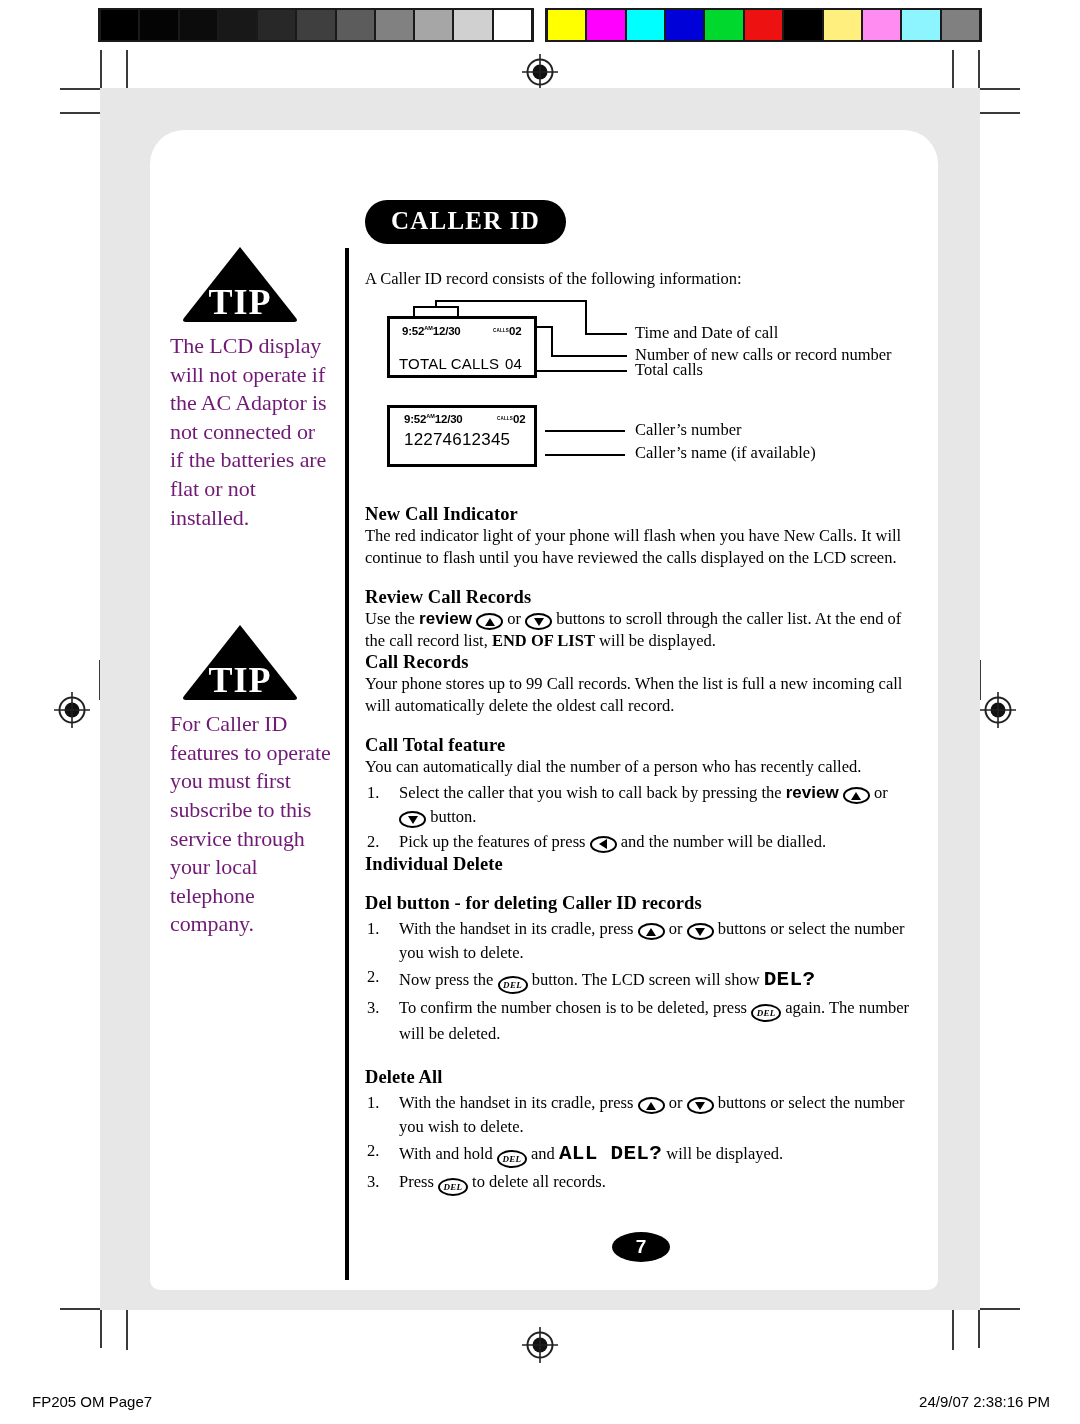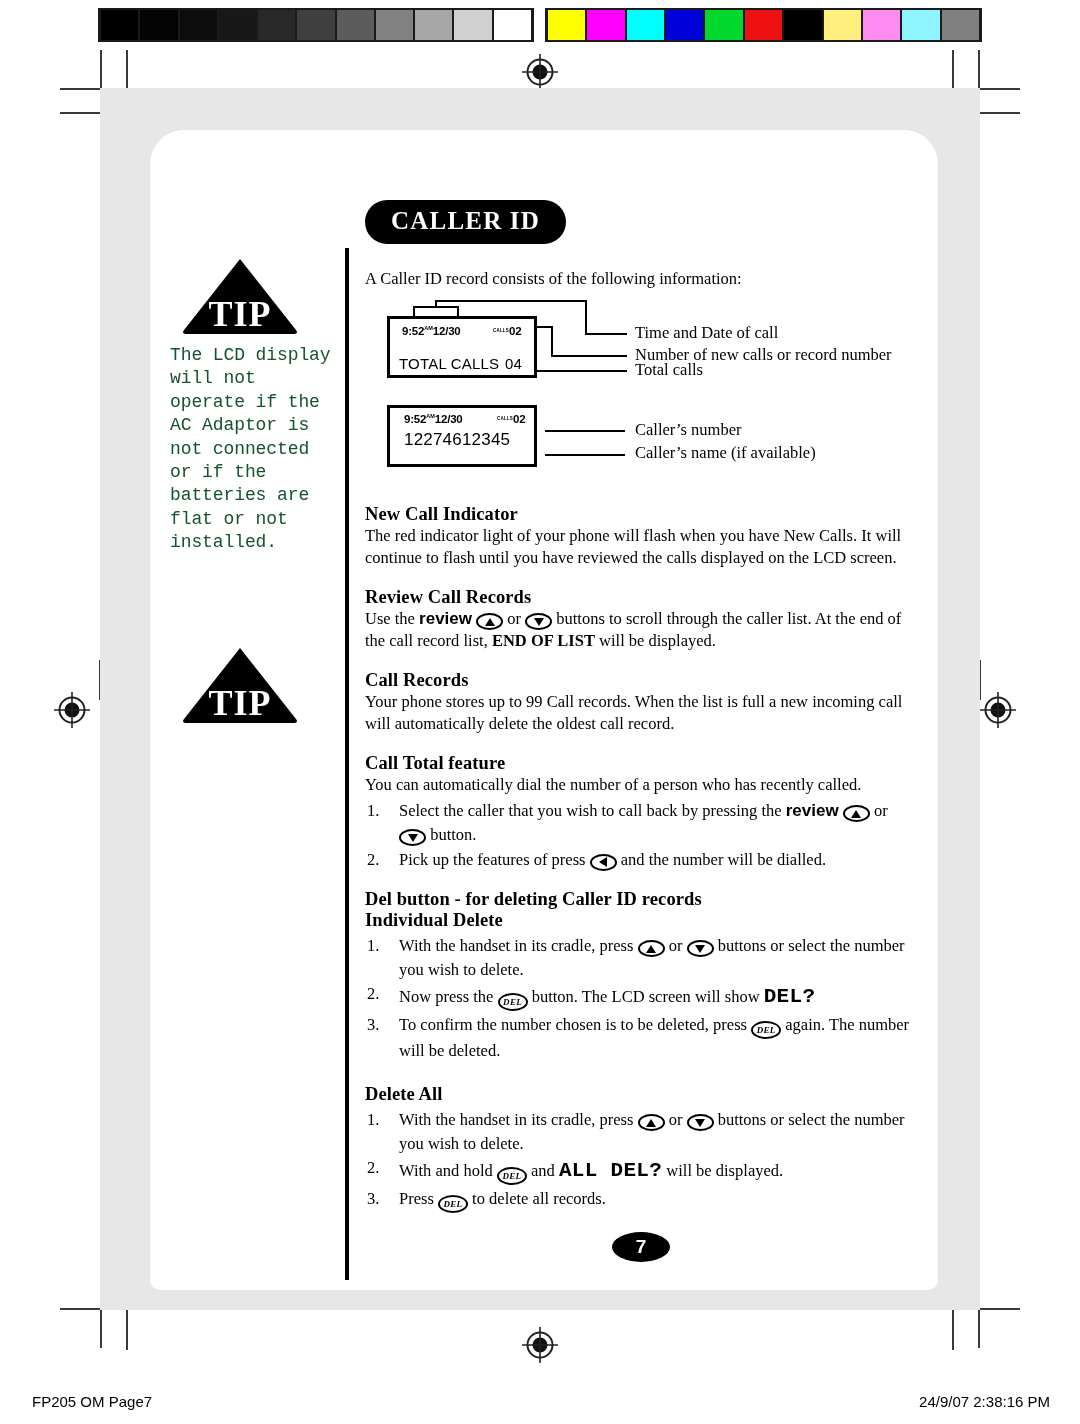--- a/index.html
+++ b/index.html
@@ -70,40 +70,40 @@
     border-top-left-radius: 34px;
     border-top-right-radius: 34px;
     border-bottom-left-radius: 10px;
     border-bottom-right-radius: 10px;
   }
 
   
   #sidebar {
     position: absolute;
     left: 170px;
-    top: 256px;
+    top: 244px;
     width: 162px;
   }
   .tip-block { margin-bottom: 90px; }
   .tip-triangle-wrap {
     position: relative;
     width: 120px;
     height: 78px;
     margin-left: 10px;
     margin-bottom: 10px;
   }
   .tip-triangle {
     position: absolute;
     left: 0; top: 0;
   }
   .tip-text {
-    font-family: Liberation Mono, monospace;
-    font-size: 18px;
+    font-family: Liberation Serif, serif;
+    font-size: 22px;
     line-height: 1.30;
-    color: #14532d;
+    color: #701a75;
     letter-spacing: -0.1px;
   }
 
   
   #column-divider {
     position: absolute;
     left: 345px;
     top: 248px;
     width: 4px;
     height: 1032px;
@@ -405,20 +405,21 @@
     <div class="tip-text">The LCD display will not operate if the AC Adaptor is not connected or if the batteries are flat or not installed.</div>
   </div>
 
   <div class="tip-block" style="margin-top:30px;">
     <div class="tip-triangle-wrap">
       <svg class="tip-triangle" width="120" height="78" viewBox="0 0 120 78">
         <path d="M60 3 L116 74 Q119 78 113 78 L7 78 Q1 78 4 74 Z" fill="#000"></path>
         <text x="60" y="70" font-family="Liberation Serif, serif" font-size="36" font-weight="bold" fill="#ffffff" text-anchor="middle" letter-spacing="1">TIP</text>
       </svg>
     </div>
+    <div class="tip-text">For Caller ID features to operate you must first subscribe to this service through your local telephone company.</div>
   </div>
 
 </div>
 
 <div id="column-divider"></div>
 
 <div id="main-col">
 
   <div class="pill-heading">CALLER ID</div>
 
@@ -481,21 +482,21 @@
     <span>Use the</span>
     <span class="kw-bold-sans">review</span>
     <span class="btn-ellipse"><span class="tri tri-up"></span></span>
     <span>or</span>
     <span class="btn-ellipse"><span class="tri tri-down"></span></span>
     <span>buttons to scroll through the caller list. At the end of the call record list,</span>
     <span class="kw-bold">END OF LIST</span>
     <span>will be displayed.</span>
   </p>
 
-  <h3 class="sub-head" style="margin-top:18px;">Call Records</h3>
+  <h3 class="sub-head" style="">Call Records</h3>
   <p class="body-p">Your phone stores up to 99 Call records. When the list is full a new incoming call will automatically delete the oldest call record.</p>
 
   <h3 class="sub-head" style="margin-top:18px;">Call Total feature</h3>
   <p class="body-p">You can automatically dial the number of a person who has recently called.</p>
   <ul class="num-list">
     <li>
       <span class="num">1.</span>
       <span>Select the caller that you wish to call back by pressing the</span>
       <span class="kw-bold-sans">review</span>
       <span class="btn-ellipse"><span class="tri tri-up"></span></span>
@@ -504,22 +505,22 @@
       <span>button.</span>
     </li>
     <li>
       <span class="num">2.</span>
       <span>Pick up the features of press</span>
       <span class="btn-ellipse"><span class="tri tri-left"></span></span>
       <span>and the number will be dialled.</span>
     </li>
   </ul>
 
+  <h3 class="sub-head">Individual Delete</h3>
   <h3 class="sub-head" style="margin-top:18px;">Del button - for deleting Caller ID records</h3>
-  <h3 class="sub-head">Individual Delete</h3>
   <ul class="num-list">
     <li>
       <span class="num">1.</span>
       <span>With the handset in its cradle, press</span>
       <span class="btn-ellipse"><span class="tri tri-up"></span></span>
       <span>or</span>
       <span class="btn-ellipse"><span class="tri tri-down"></span></span>
       <span>buttons or select the number you wish to delete.</span>
     </li>
     <li>

